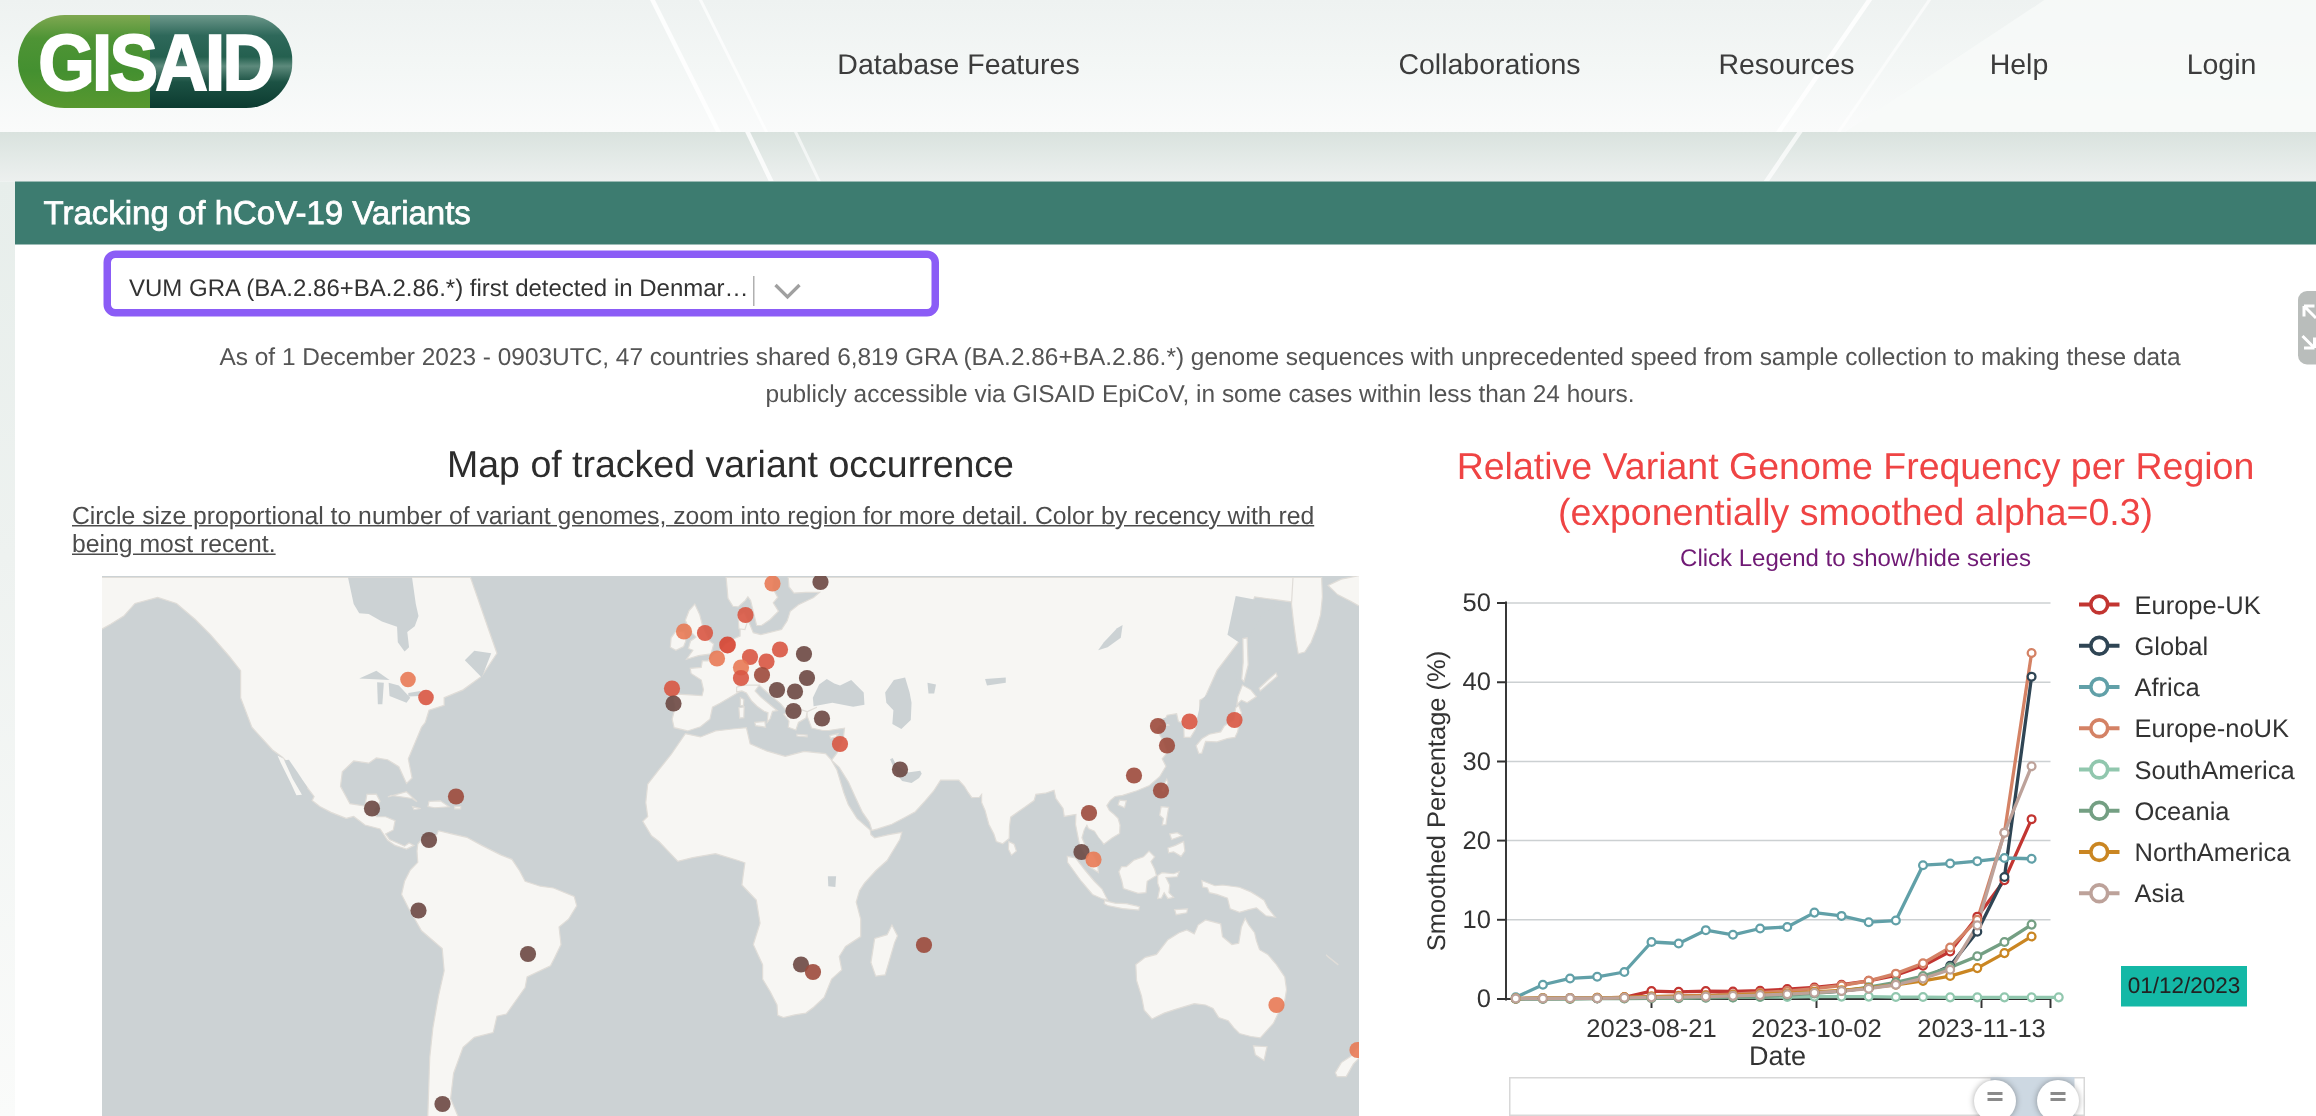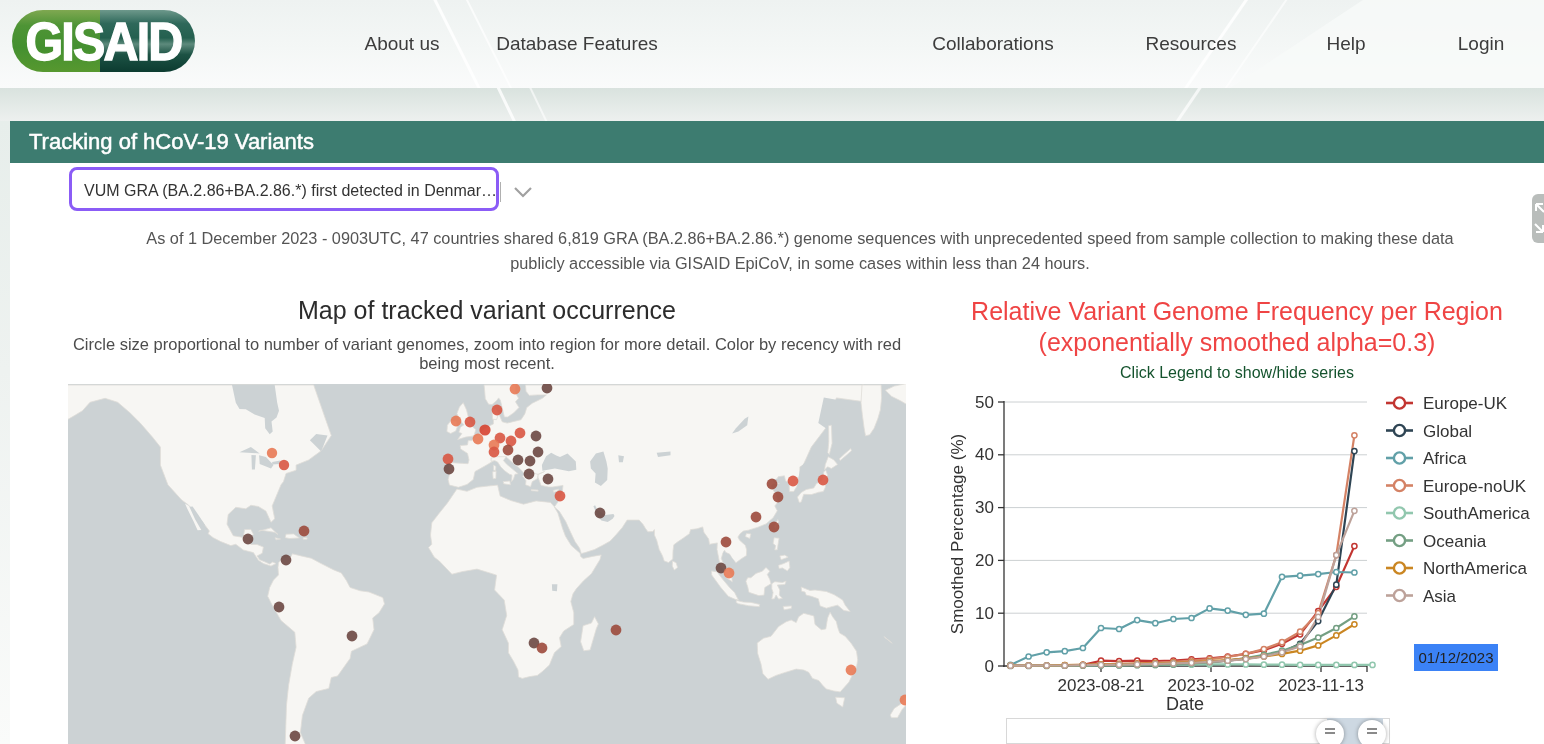--- a/index.html
+++ b/index.html
@@ -13,22 +13,21 @@
 <div class="abs" style="left:0;top:0;width:1544px;height:88px;background:linear-gradient(180deg,#eef2f1 0%,#f4f7f6 55%,#fafbfb 100%);overflow:hidden;">
   <svg width="1544" height="88" style="position:absolute;left:0;top:0">
     <g stroke="#ffffff" fill="none">
       <path d="M430,-10 L500,130" stroke-width="3" opacity="0.85"></path>
       <path d="M462,-10 L532,130" stroke-width="2" opacity="0.7"></path>
       <path d="M1150,140 L1260,-20" stroke-width="3" opacity="0.85"></path>
       <path d="M1190,140 L1300,-20" stroke-width="2" opacity="0.6"></path>
     </g>
     <path d="M1230,88 L1544,-120 L1544,88 Z" fill="#f7faf9" opacity="0.8"></path>
   </svg>
-  <div class="nav" style="left:402px">About us</div>
-<div class="nav" style="left:577px">Database Features</div>
+<div class="nav" style="left:639px">Database Features</div>
 <div class="nav" style="left:993px">Collaborations</div>
 <div class="nav" style="left:1191px">Resources</div>
 <div class="nav" style="left:1346px">Help</div>
 <div class="nav" style="left:1481px">Login</div>
 
   <svg class="abs" style="left:12px;top:10px" width="183" height="62" viewBox="0 0 183 62">
     <defs>
       <clipPath id="pill">
           <rect x="0" y="0" width="183" height="62" rx="31" ry="31"></rect>
         </clipPath>
@@ -64,34 +63,34 @@
   </g>
     </svg>
 </div>
 
 <div class="abs" style="left:0;top:121px;width:10px;height:623px;background:linear-gradient(180deg,#e7eeeb 0%,#eef2f0 40%,#fafbfa 100%);"></div>
 
 <div class="abs" style="left:10px;top:121px;width:1534px;height:42px;background:#3d7c70;">
   <div style="margin-left:19px;line-height:42px;font-size:22px;color:#fff;font-weight:500;-webkit-text-stroke:0.5px #ffffff;">Tracking of hCoV-19 Variants</div>
 </div>
 
-<div class="abs" style="left:69px;top:167px;width:430px;height:44px;border:3px solid #8b5cf6;border-radius:8px;background:#fff;">
+<div class="abs" style="left:69px;top:167px;width:557px;height:44px;border:5px solid #8b5cf6;border-radius:8px;background:#fff;">
   <div style="position:absolute;left:12px;top:0;line-height:42px;font-size:16px;color:#333;white-space:nowrap;">VUM GRA (BA.2.86+BA.2.86.*) first detected in Denmar…</div>
   <div style="position:absolute;left:428px;top:12px;width:1px;height:20px;background:#b0b0b0;"></div>
   <svg style="position:absolute;left:441px;top:15px" width="20" height="14">
       <path d="M2,3 L10,11 L18,3" stroke="#a0a0a0" stroke-width="2.2" fill="none"></path>
     </svg>
 </div>
 
 <div class="abs" style="left:56px;top:226px;width:1488px;text-align:center;font-size:16.3px;color:#545454;line-height:25px;">
 As of 1 December 2023 - 0903UTC, 47 countries shared 6,819 GRA (BA.2.86+BA.2.86.*) genome sequences with unprecedented speed from sample collection to making these data<br>publicly accessible via GISAID EpiCoV, in some cases within less than 24 hours.
 </div>
 
 <div class="abs" style="left:68px;top:296px;width:838px;text-align:center;font-size:25px;color:#2c2c2c;">Map of tracked variant occurrence</div>
-<div class="abs" style="left:48px;top:335px;width:878px;text-align:center;font-size:16.5px;color:#4c4c4c;line-height:19px;">Circle size proportional to number of variant genomes, zoom into region for more detail. Color by recency with red<br>being most recent.</div>
+<div class="abs" style="left:48px;top:335px;width:878px;text-align:left;font-size:16.5px;color:#4c4c4c;line-height:19px;text-decoration:underline;">Circle size proportional to number of variant genomes, zoom into region for more detail. Color by recency with red<br>being most recent.</div>
 
 <svg class="abs" style="left:68px;top:384px" width="838" height="360" viewBox="68 384 838 360">
   <rect x="68" y="384" width="838" height="360" fill="#ccd2d4"></rect>
   <path d="M67.4,385.0 L313.7,385.0 L326.2,421.0 L331.3,435.5 L321.2,450.8 L308.7,459.9 L296.1,465.1 L296.1,470.2 L286.0,473.5 L283.5,481.6 L281.0,484.8 L272.2,505.9 L274.7,518.7 L271.0,522.3 L265.9,511.1 L258.4,506.5 L250.9,505.3 L245.8,508.8 L235.8,507.3 L228.2,514.5 L227.0,524.2 L233.3,535.8 L243.3,537.4 L244.6,529.6 L250.9,529.4 L253.4,534.2 L249.6,540.3 L250.9,544.5 L257.1,544.5 L263.4,547.1 L262.2,553.3 L257.1,555.9 L259.7,559.7 L264.7,561.8 L269.7,564.1 L272.7,562.0 L276.0,563.6 L271.0,566.1 L267.2,564.8 L263.4,563.6 L258.4,560.2 L253.4,552.6 L243.3,550.0 L235.8,544.3 L230.8,545.6 L220.7,541.6 L213.2,537.7 L208.1,533.7 L209.4,531.0 L203.1,522.8 L194.3,511.6 L188.5,505.0 L181.7,500.0 L167.9,484.8 L160.4,465.1 L160.4,447.1 L152.8,437.5 L140.3,423.1 L130.2,413.0 L117.7,402.3 L105.1,398.3 L90.0,402.3 L82.5,410.7 L73.7,416.1 L67.4,419.7 Z" fill="#f7f6f3" stroke="#e0ddd8" stroke-width="0.8"></path>
 <path d="M189.8,506.8 L193.8,515.0 L201.1,529.1 L204.9,524.8 L198.1,514.5 L192.6,506.5 Z" fill="#ccd2d4"></path>
 <path d="M189.0,505.9 L195.1,519.2 L201.3,529.9 L197.6,530.2 L193.6,521.5 L187.3,508.8 L185.0,503.6 Z" fill="#f7f6f3"></path>
 <path d="M232.0,385.0 L235.8,402.7 L239.5,408.9 L245.8,409.3 L254.6,414.4 L264.7,417.9 L265.2,428.2 L269.7,434.3 L272.7,431.5 L271.5,421.4 L276.5,417.5 L279.0,410.7 L277.2,402.7 L274.7,385.0 Z" fill="#ccd2d4"></path>
 <path d="M309.9,440.2 L321.2,451.6 L327.5,435.5 L316.2,433.9 Z" fill="#ccd2d4"></path>
 <path d="M239.5,452.3 L259.7,453.4 L250.9,447.1 Z" fill="#ccd2d4"></path>
 <path d="M251.9,469.5 L254.9,469.5 L255.9,455.2 L251.4,454.9 Z" fill="#ccd2d4"></path>
@@ -191,21 +190,21 @@
 <circle cx="793" cy="481" r="5.4" fill="#d85743" fill-opacity="0.9"></circle>
 <circle cx="823" cy="480" r="5.4" fill="#d85743" fill-opacity="0.9"></circle>
 <circle cx="778" cy="497" r="5.4" fill="#9c4a3c" fill-opacity="0.9"></circle>
 <circle cx="756" cy="517" r="5.4" fill="#9c4a3c" fill-opacity="0.9"></circle>
 <circle cx="774" cy="527" r="5.4" fill="#9c4a3c" fill-opacity="0.9"></circle>
 <circle cx="851" cy="670" r="5.4" fill="#e87a55" fill-opacity="0.9"></circle>
 <circle cx="905" cy="700" r="5.4" fill="#e87a55" fill-opacity="0.9"></circle>
 </svg>
 
 <div class="abs" style="left:930px;top:296px;width:614px;text-align:center;font-size:25px;color:#ef4444;line-height:31px;">Relative Variant Genome Frequency per Region<br>(exponentially smoothed alpha=0.3)</div>
-<div class="abs" style="left:930px;top:364px;width:614px;text-align:center;font-size:16px;color:#14532d;">Click Legend to show/hide series</div>
+<div class="abs" style="left:930px;top:364px;width:614px;text-align:center;font-size:16px;color:#701a75;">Click Legend to show/hide series</div>
 
 <svg class="abs" style="left:930px;top:385px" width="614" height="359" viewBox="930 385 614 359">
   <line x1="1004" y1="613.2" x2="1367" y2="613.2" stroke="#ccd0d2" stroke-width="1"></line>
 <line x1="1004" y1="560.4" x2="1367" y2="560.4" stroke="#ccd0d2" stroke-width="1"></line>
 <line x1="1004" y1="507.6" x2="1367" y2="507.6" stroke="#ccd0d2" stroke-width="1"></line>
 <line x1="1004" y1="454.8" x2="1367" y2="454.8" stroke="#ccd0d2" stroke-width="1"></line>
 <line x1="1004" y1="402.0" x2="1367" y2="402.0" stroke="#ccd0d2" stroke-width="1"></line>
 <line x1="1004" y1="401.0" x2="1004" y2="667" stroke="#333" stroke-width="1.3"></line>
 <line x1="1003" y1="666" x2="1367" y2="666" stroke="#333" stroke-width="1.3"></line>
 <line x1="998" y1="666.0" x2="1004" y2="666.0" stroke="#333" stroke-width="1.3"></line>
@@ -417,21 +416,21 @@
 <circle cx="1399.5" cy="540.5" r="5.6" fill="#fff" stroke="#749f83" stroke-width="2.4"></circle>
 <text x="1423" y="546.5" font-size="17" fill="#333">Oceania</text>
 <line x1="1386" y1="568.0" x2="1413" y2="568.0" stroke="#ca8622" stroke-width="2.6"></line>
 <circle cx="1399.5" cy="568.0" r="5.6" fill="#fff" stroke="#ca8622" stroke-width="2.4"></circle>
 <text x="1423" y="574.0" font-size="17" fill="#333">NorthAmerica</text>
 <line x1="1386" y1="595.5" x2="1413" y2="595.5" stroke="#bda29a" stroke-width="2.6"></line>
 <circle cx="1399.5" cy="595.5" r="5.6" fill="#fff" stroke="#bda29a" stroke-width="2.4"></circle>
 <text x="1423" y="601.5" font-size="17" fill="#333">Asia</text>
 </svg>
 
-<div class="abs" style="left:1414px;top:644px;width:84px;height:27px;background:#3b82f6;font-size:15px;color:#222;text-align:center;line-height:27px;">01/12/2023</div>
+<div class="abs" style="left:1414px;top:644px;width:84px;height:27px;background:#14b8a6;font-size:15px;color:#222;text-align:center;line-height:27px;">01/12/2023</div>
 
 <div class="abs" style="left:1006px;top:718px;width:384px;height:26px;border:1px solid #d8d8d8;background:#fff;"></div>
 <div class="abs" style="left:1327px;top:718px;width:56px;height:26px;background:#cdd8e2;"></div>
 <div class="abs" style="left:1316px;top:720px;width:28px;height:28px;border-radius:50%;background:#fff;box-shadow:0 0 4px rgba(0,0,0,0.35);"></div>
 <div class="abs" style="left:1358px;top:720px;width:28px;height:28px;border-radius:50%;background:#fff;box-shadow:0 0 4px rgba(0,0,0,0.35);"></div>
 <svg class="abs" style="left:1316px;top:720px" width="70" height="24">
   <g stroke="#8a8a8a" stroke-width="2">
       <path d="M9,9 h10 M9,13 h10 M51,9 h10 M51,13 h10"></path>
     </g>
 </svg>

